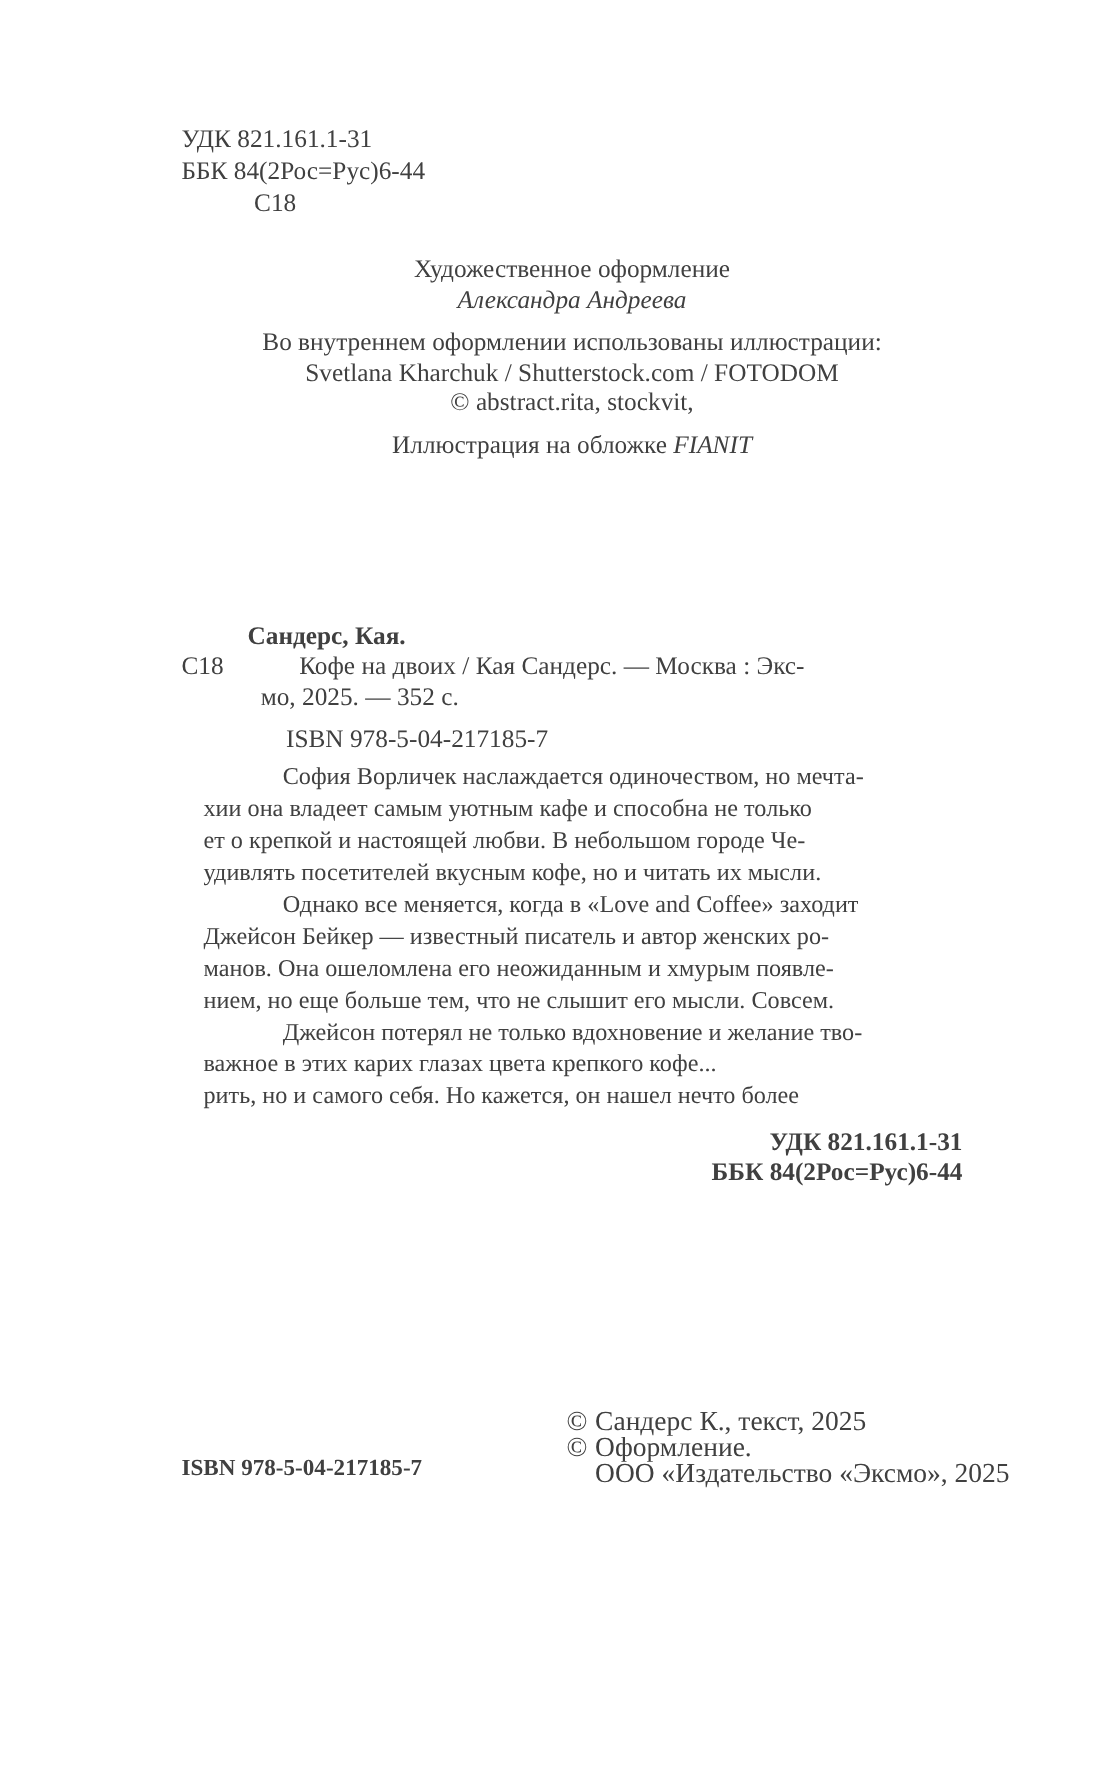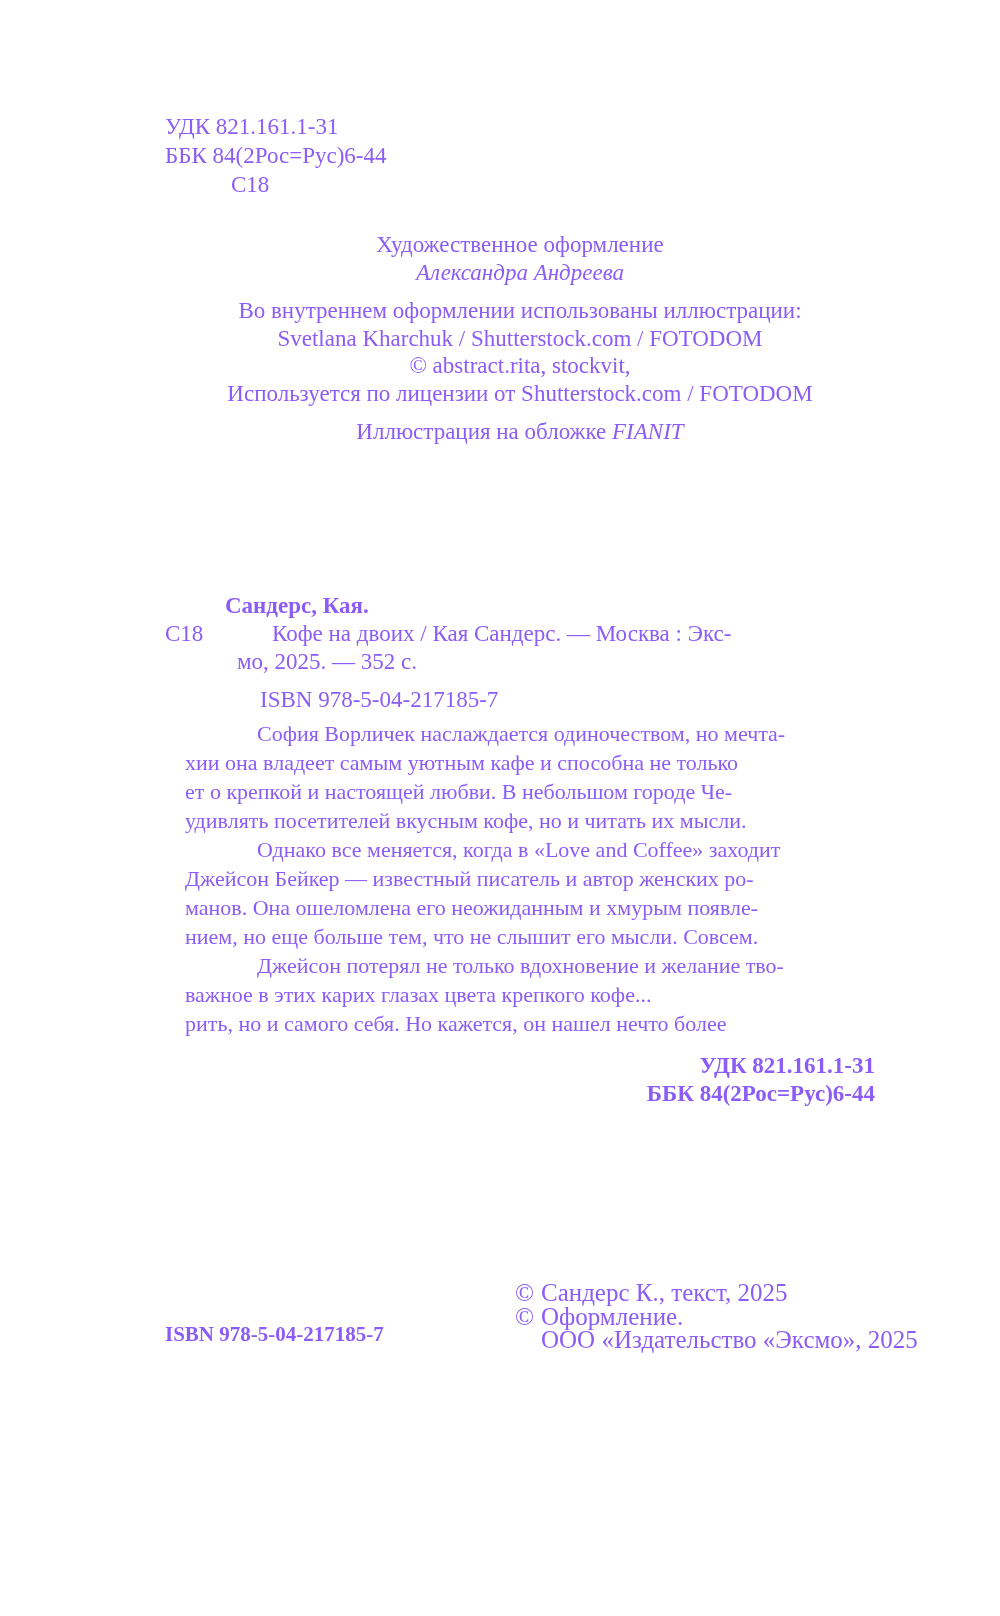--- a/index.html
+++ b/index.html
@@ -5,21 +5,21 @@
   html, body {
     margin: 0;
     padding: 0;
     background: #ffffff;
   }
   .page {
     position: relative;
     width: 1000px;
     height: 1616px;
     background: #ffffff;
-    color: #8b5cf6;
+    color: #404040;
     font-family: "Liberation Serif", "DejaVu Serif", serif;
     overflow: hidden;
   }
   .content {
     margin-left: 165px;
     width: 710px;
   }
   .italic { font-style: italic; }
   .bold { font-weight: bold; }
 
@@ -117,21 +117,20 @@
       <div class="cip-code">С18</div>
     </div>
 
     <div class="credits">
       <div>Художественное оформление</div>
       <div class="italic">Александра Андреева</div>
       <div class="credits-gap"></div>
       <div>Во внутреннем оформлении использованы иллюстрации:</div>
       <div>Svetlana Kharchuk / Shutterstock.com / FOTODOM</div>
       <div>© abstract.rita, stockvit,</div>
-      <div>Используется по лицензии от Shutterstock.com / FOTODOM</div>
       <div class="credits-gap"></div>
       <div><span>Иллюстрация на обложке </span><span class="italic">FIANIT</span></div>
     </div>
 
 
     <div class="catalog">
       <div class="catalog-author bold">Сандерс, Кая.</div>
       <div class="catalog-entry">
         <span class="catalog-code">С18</span>
         <div class="entry-text">

